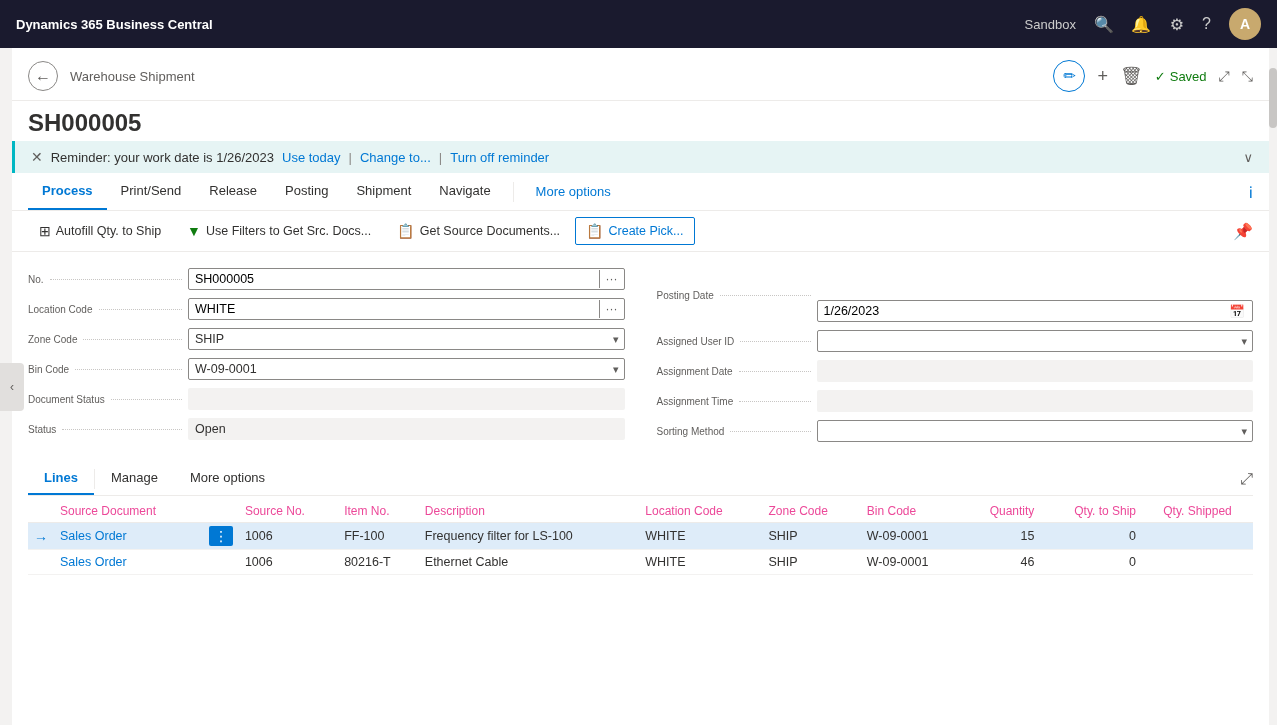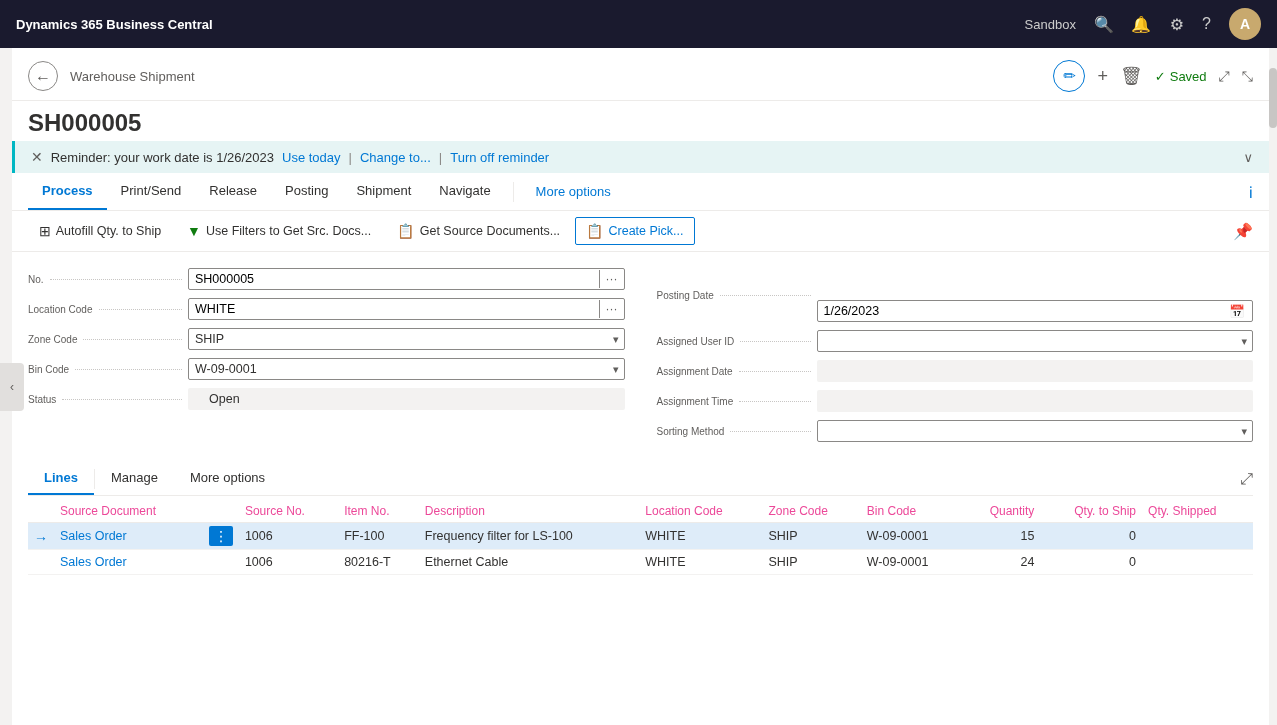--- a/index.html
+++ b/index.html
@@ -280,21 +280,21 @@
       border-bottom: 1px dotted #c8c6c4;
       margin: 0 6px;
     }
     .form-value {
       flex: 1;
     }
     .form-input-readonly {
       width: 100%;
       border: 1px solid transparent;
       border-radius: 2px;
-      padding: 3px 20px;
+      padding: 3px 6px;
       font-size: 12.5px;
       color: #323130;
       background: #f3f2f1;
     }
     .form-input-with-btn {
       display: flex;
       align-items: center;
       border: 1px solid #8a8886;
       border-radius: 2px;
       background: white;
@@ -610,20 +610,28 @@
           </div>
           <div class="form-value">
             <div class="form-select-wrapper">
               <select class="form-select">
                 <option>W-09-0001</option>
               </select>
             </div>
           </div>
         </div>
 
+        <div class="form-row">
+          <div class="form-label">
+            <span>Document Status</span>
+          </div>
+          <div class="form-value">
+            <input type="text" class="form-input-readonly" value="" readonly="" style="">
+          </div>
+        </div>
 
         <div class="form-row">
           <div class="form-label">
             <span>Status</span>
           </div>
           <div class="form-value">
             <input type="text" class="form-input-readonly" value="Open" readonly="" style="">
           </div>
         </div>
 
@@ -732,21 +740,21 @@
             </th>
             <th>
               <span>Bin Code</span>
             </th>
             <th style="text-align:right;">
               <span>Quantity</span>
             </th>
             <th style="text-align:right;">
               <span>Qty. to Ship</span>
             </th>
-            <th style="text-align:left;">
+            <th style="text-align:center;">
               <span>Qty. Shipped</span>
             </th>
           </tr>
         </thead>
         <tbody>
 
           <tr class="selected-row">
             <td>
               <span class="row-arrow">→</span>
             </td>
@@ -772,21 +780,21 @@
             <td>
               <span class="link-text">Sales Order</span>
             </td>
             <td></td>
             <td>1006</td>
             <td>80216-T</td>
             <td>Ethernet Cable</td>
             <td>WHITE</td>
             <td>SHIP</td>
             <td>W-09-0001</td>
-            <td style="text-align:right;">24</td>
+            <td style="text-align:right;">46</td>
             <td style="text-align:right;">0</td>
             <td style="text-align:right;"></td>
           </tr>
         </tbody>
       </table>
 
     </div>
 
   </div>
 

